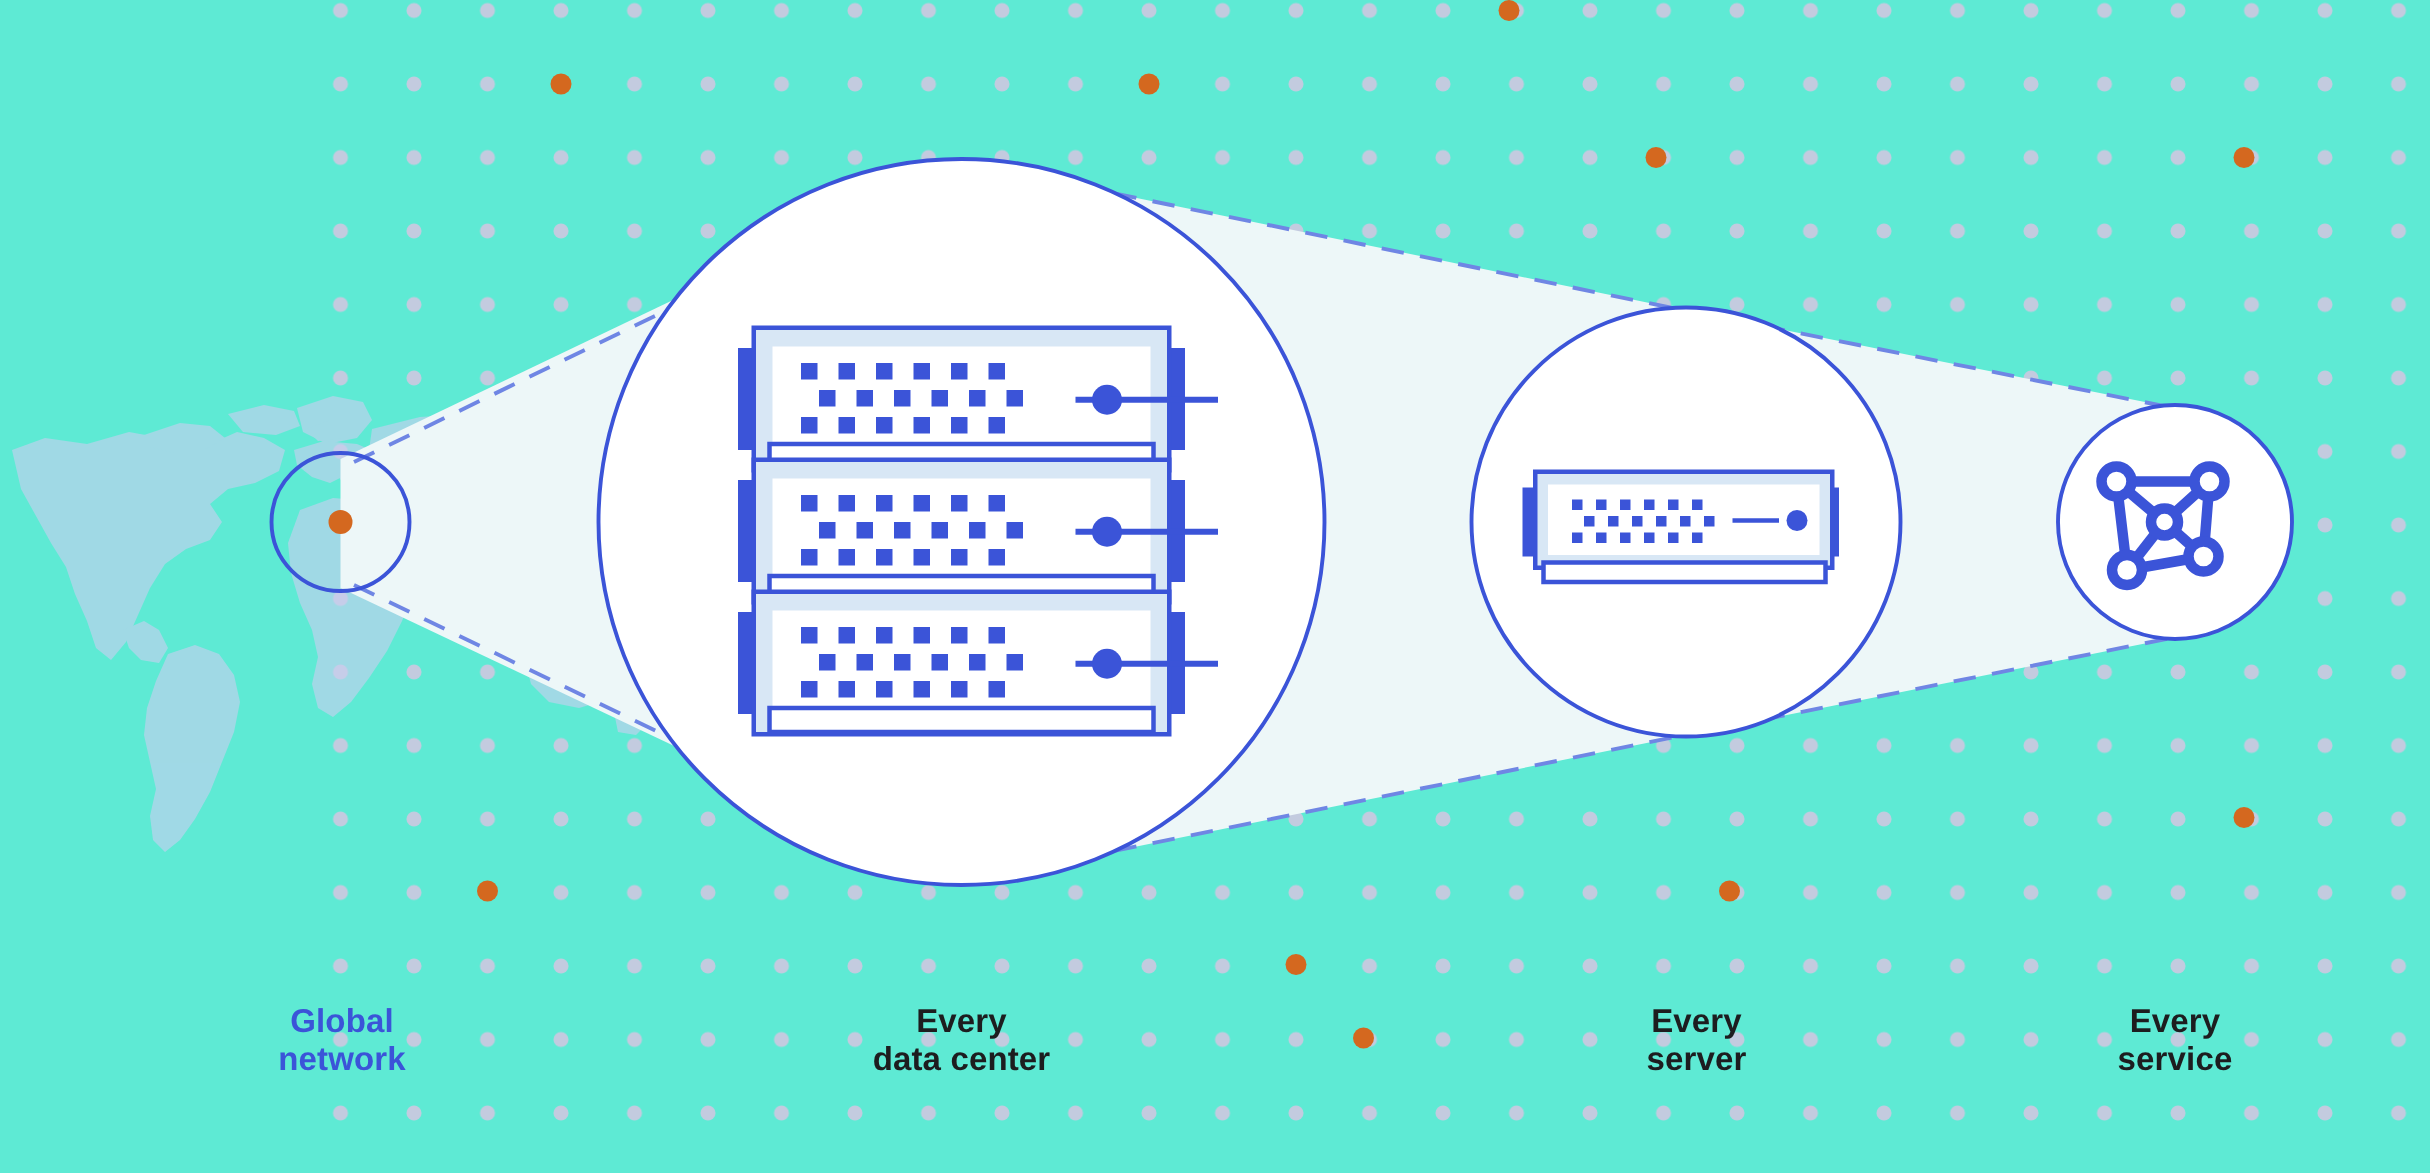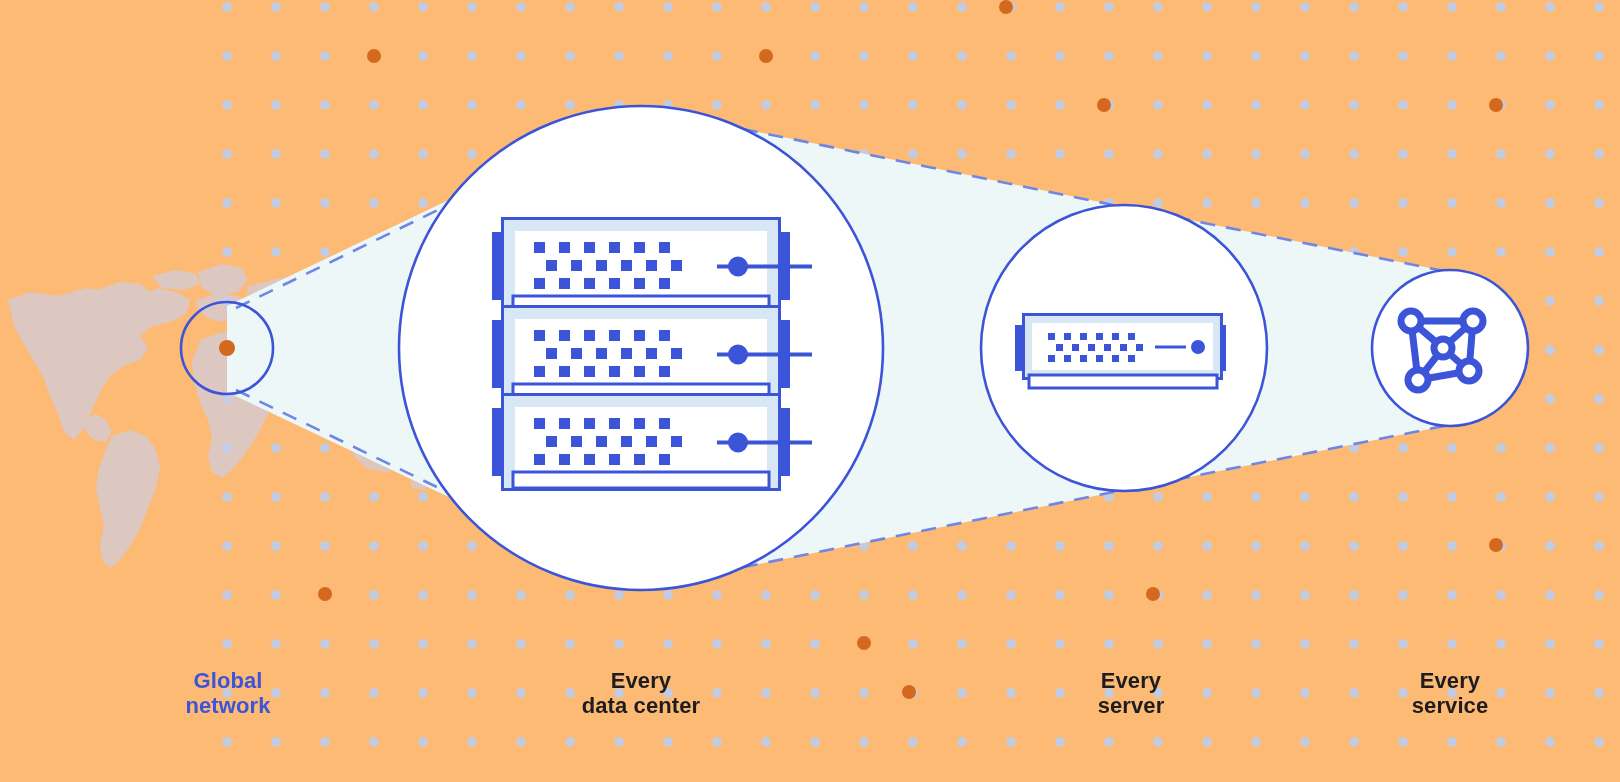--- a/index.html
+++ b/index.html
@@ -1,21 +1,21 @@
 <!DOCTYPE html>
 <html><head>
 <meta charset="utf-8">
 <style>
   html,body{margin:0;padding:0;background:#ffffff;}
   body{font-family:"Liberation Sans","DejaVu Sans",sans-serif;}
   #stage{
     position:relative;
     width:1620px;
     height:782px;
-    background:#fdba74;
+    background:#5eead4;
     overflow:hidden;
   }
   #scene{position:absolute;inset:0;width:1620px;height:782px;}
   .label{
     position:absolute;
     text-align:center;
     font-size:22px;
     font-weight:700;
     line-height:25px;
     letter-spacing:.1px;

